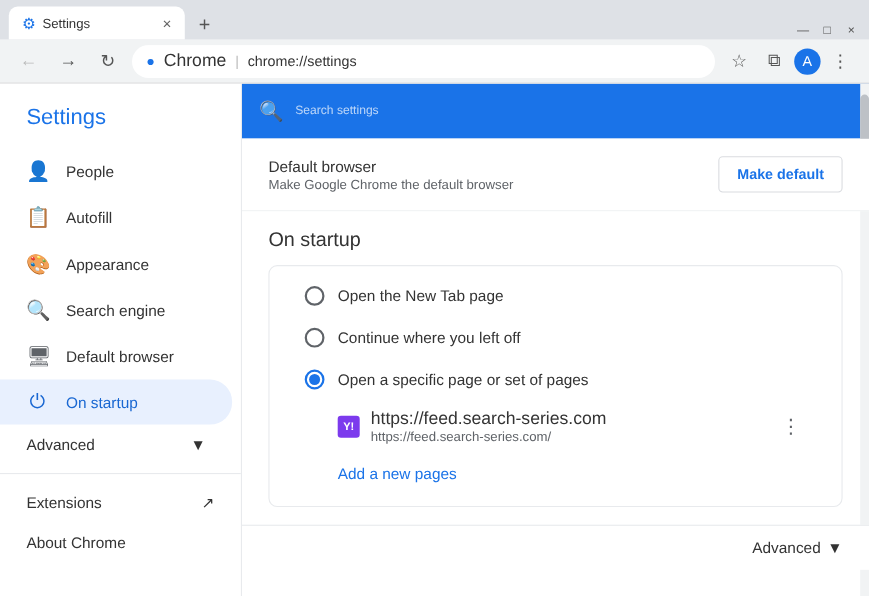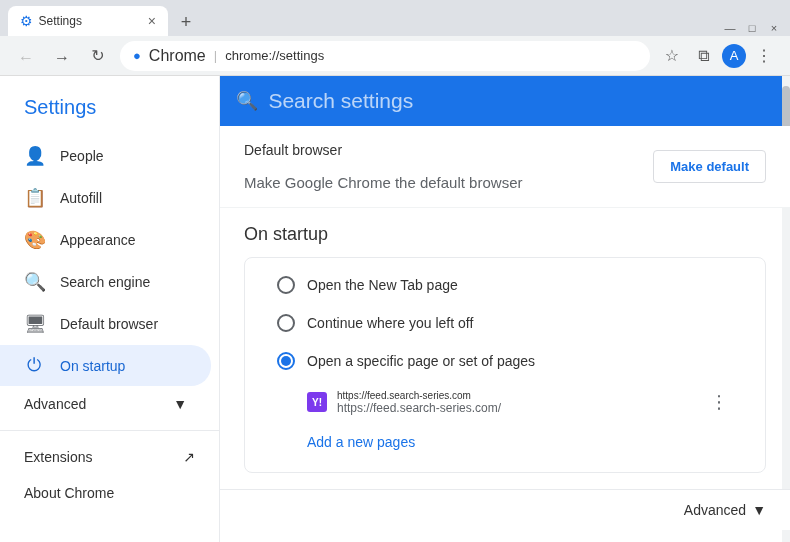--- a/index.html
+++ b/index.html
@@ -78,21 +78,21 @@
     .main-panel { flex: 1; display: flex; flex-direction: column; overflow: hidden; position: relative; }
 
     
     .search-bar {
       background: #1a73e8; display: flex; align-items: center;
       padding: 8px 16px; gap: 10px; height: 50px;
     }
     .search-icon-white { color: rgba(255,255,255,0.8); font-size: 18px; }
     .search-input {
       flex: 1; background: transparent; border: none; outline: none;
-      color: #ffffff; font-size: 21px;
+      color: #ffffff; font-size: 11px;
     }
     .search-input::placeholder { color: rgba(255,255,255,0.7); }
 
     
     .content-area { flex: 1; overflow-y: auto; padding: 0; background: #fff; position: relative; }
     
     
     .watermark {
       position: absolute; right: 40px; top: 50%; transform: translateY(-50%);
       font-size: 80px; font-weight: 900; color: rgba(200,200,200,0.25);
@@ -100,21 +100,21 @@
       font-style: italic;
     }
 
     
     .default-browser-section {
       padding: 16px 24px; border-bottom: 1px solid #f1f3f4;
       display: flex; align-items: center; justify-content: space-between;
       background: #fff; z-index: 1; position: relative;
     }
     .default-browser-text h3 { font-size: 14px; font-weight: 400; color: #333; }
-    .default-browser-text p { font-size: 15px; color: #5f6368; margin-top: 16px; }
+    .default-browser-text p { font-size: 12px; color: #5f6368; margin-top: 2px; }
     .make-default-btn {
       background: #fff; border: 1px solid #dadce0; border-radius: 4px;
       padding: 8px 16px; font-size: 13px; color: #1a73e8; cursor: pointer;
       white-space: nowrap;
       font-weight: bold;
     }
 
     
     .startup-section { padding: 16px 24px; position: relative; z-index: 1; }
     .section-title { font-size: 18px; font-weight: 400; color: #333; margin-bottom: 12px; }
@@ -138,21 +138,21 @@
     .startup-url-item {
       display: flex; align-items: center; gap: 10px;
       padding: 8px 16px 8px 46px;
     }
     .url-favicon {
       width: 20px; height: 20px; background: #7c3aed; border-radius: 3px;
       display: flex; align-items: center; justify-content: center;
       color: #fff; font-size: 10px; font-weight: bold; flex-shrink: 0;
     }
     .url-texts { flex: 1; }
-    .url-main { font-size: 10px; color: #333; }
+    .url-main { font-size: 16px; color: #333; }
     .url-sub { font-size: 12px; color: #5f6368; }
     .url-menu-btn { color: #5f6368; cursor: pointer; font-size: 18px; width: 28px; height: 28px; display: flex; align-items: center; justify-content: center; border-radius: 50%; }
 
     .startup-actions { padding: 4px 16px 8px 46px; display: flex; flex-direction: column; gap: 4px; }
     .text-link-btn { background: none; border: none; color: #1a73e8; font-size: 14px; cursor: pointer; text-align: left; padding: 6px 0; }
 
     
     .bottom-bar {
       display: flex; align-items: center; justify-content: flex-end;
       padding: 12px 24px; background: #fff; border-top: 1px solid #e8eaed;

